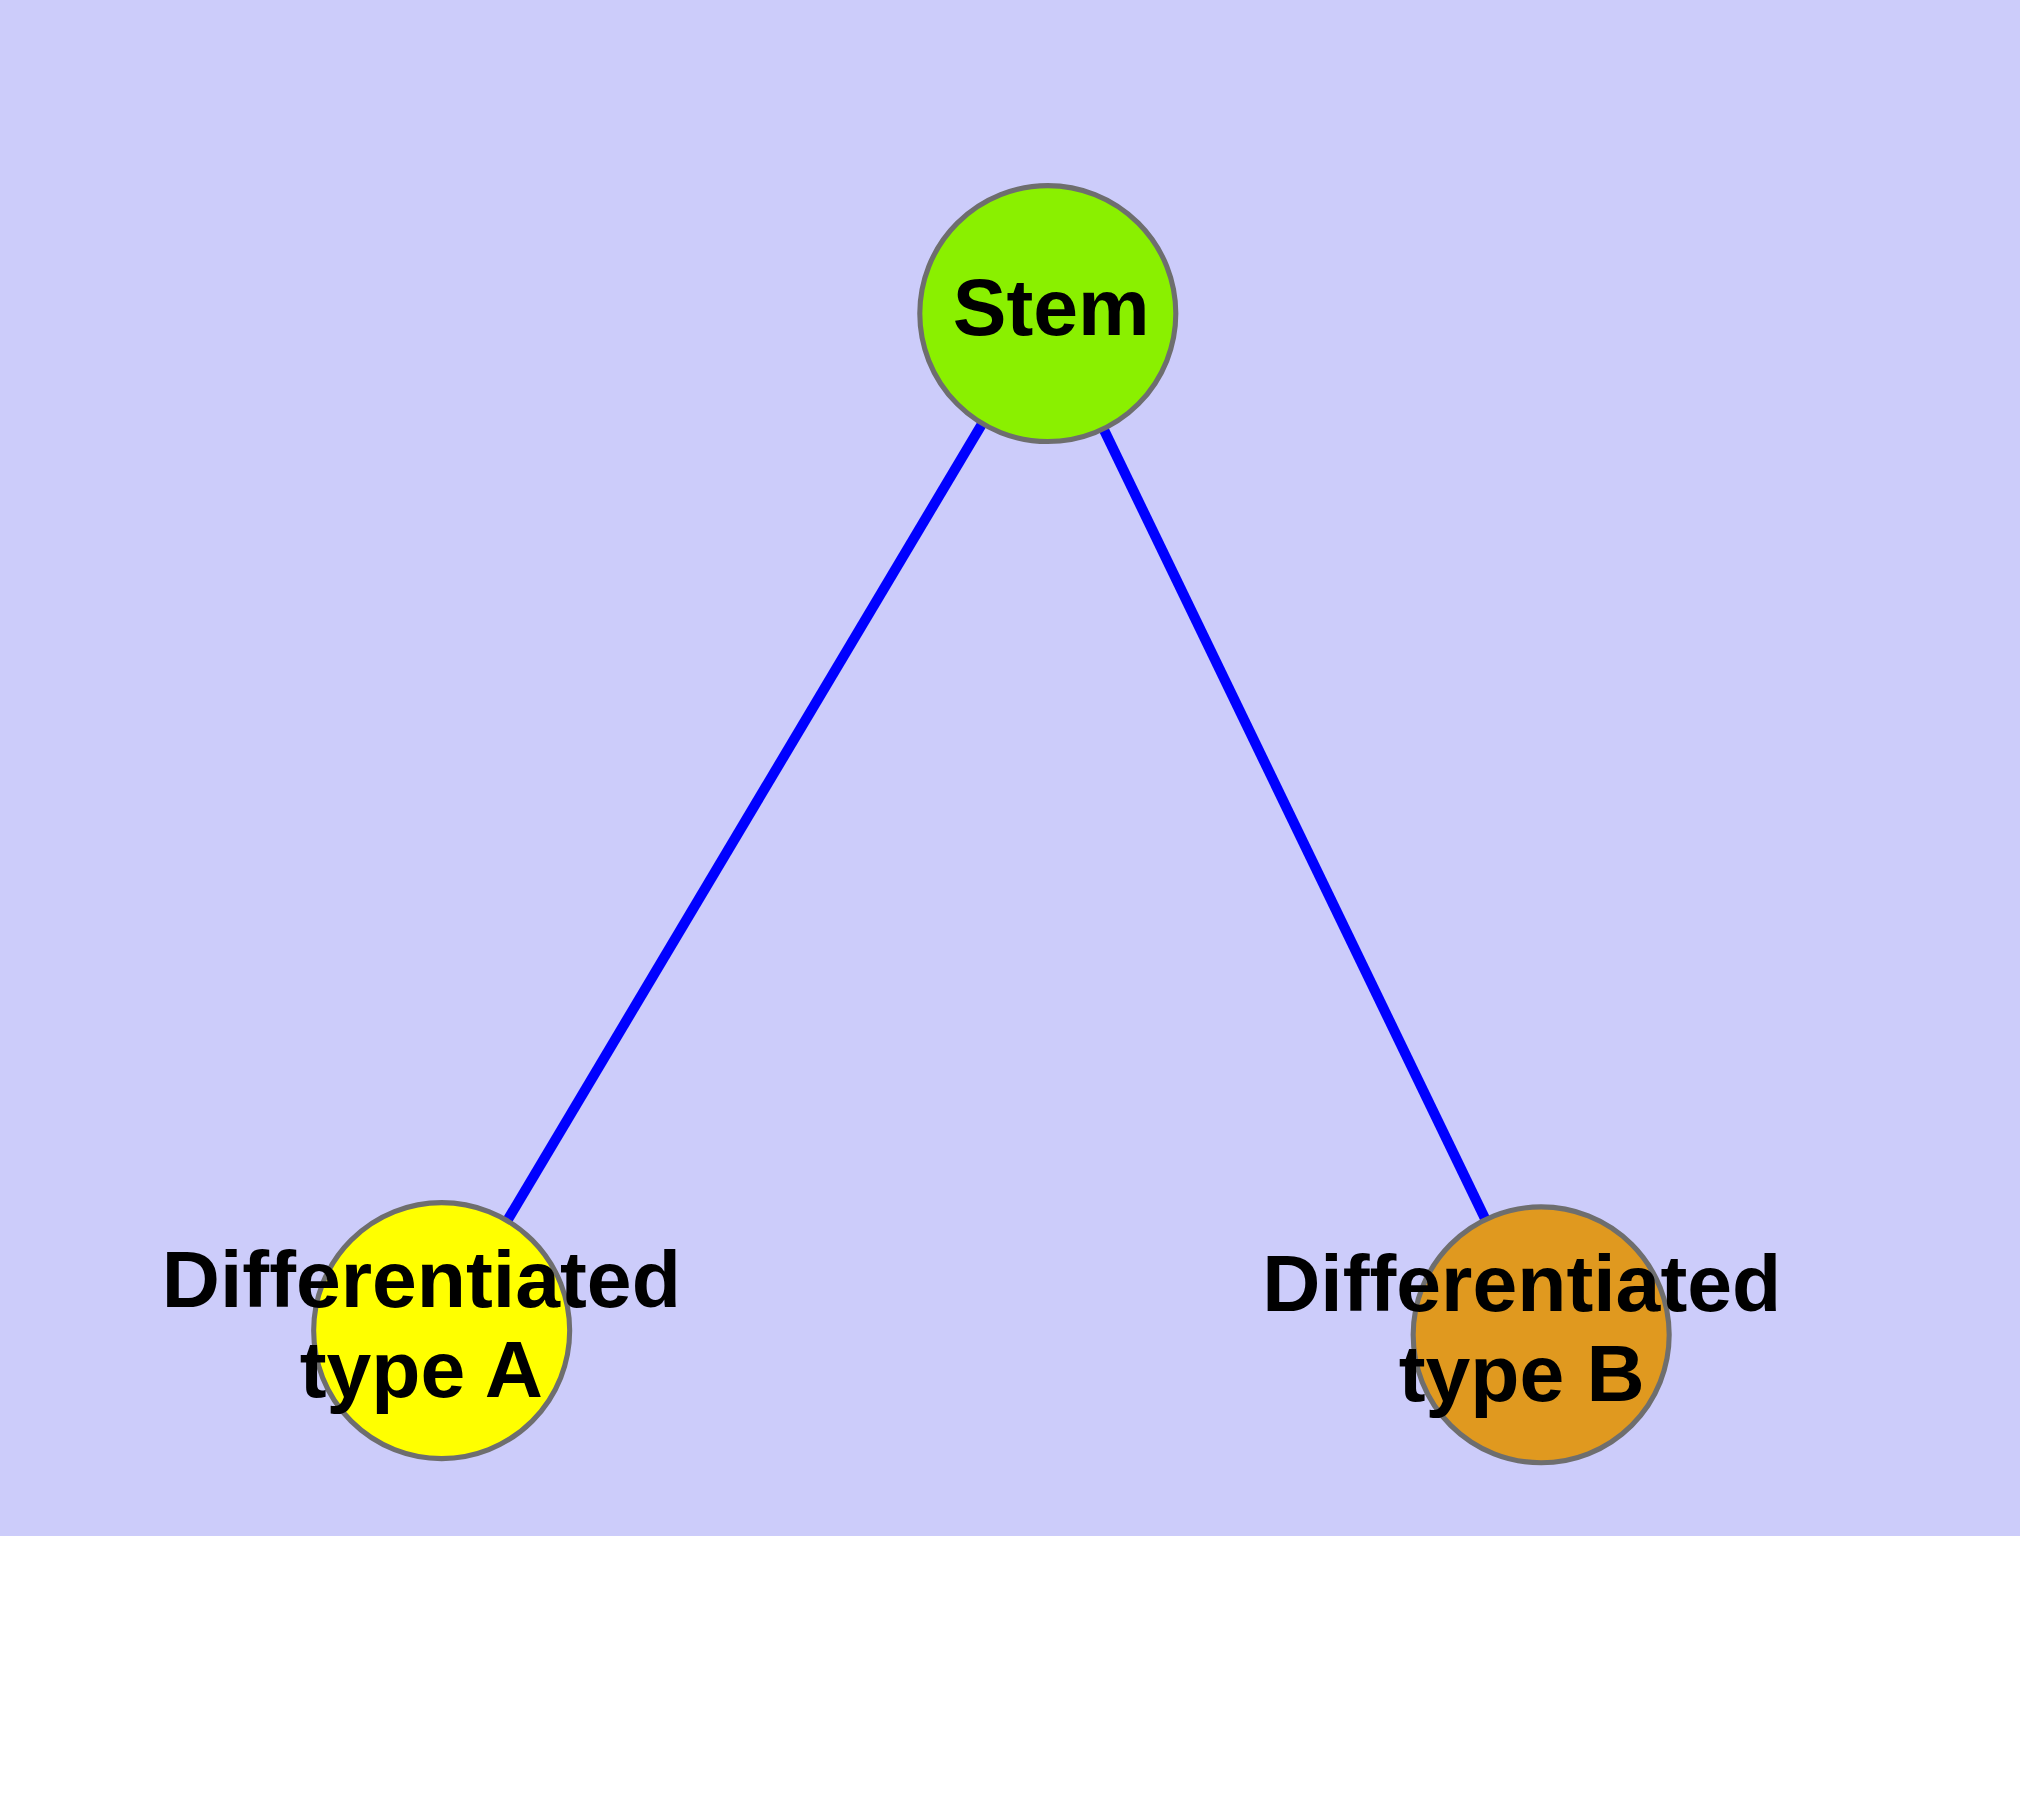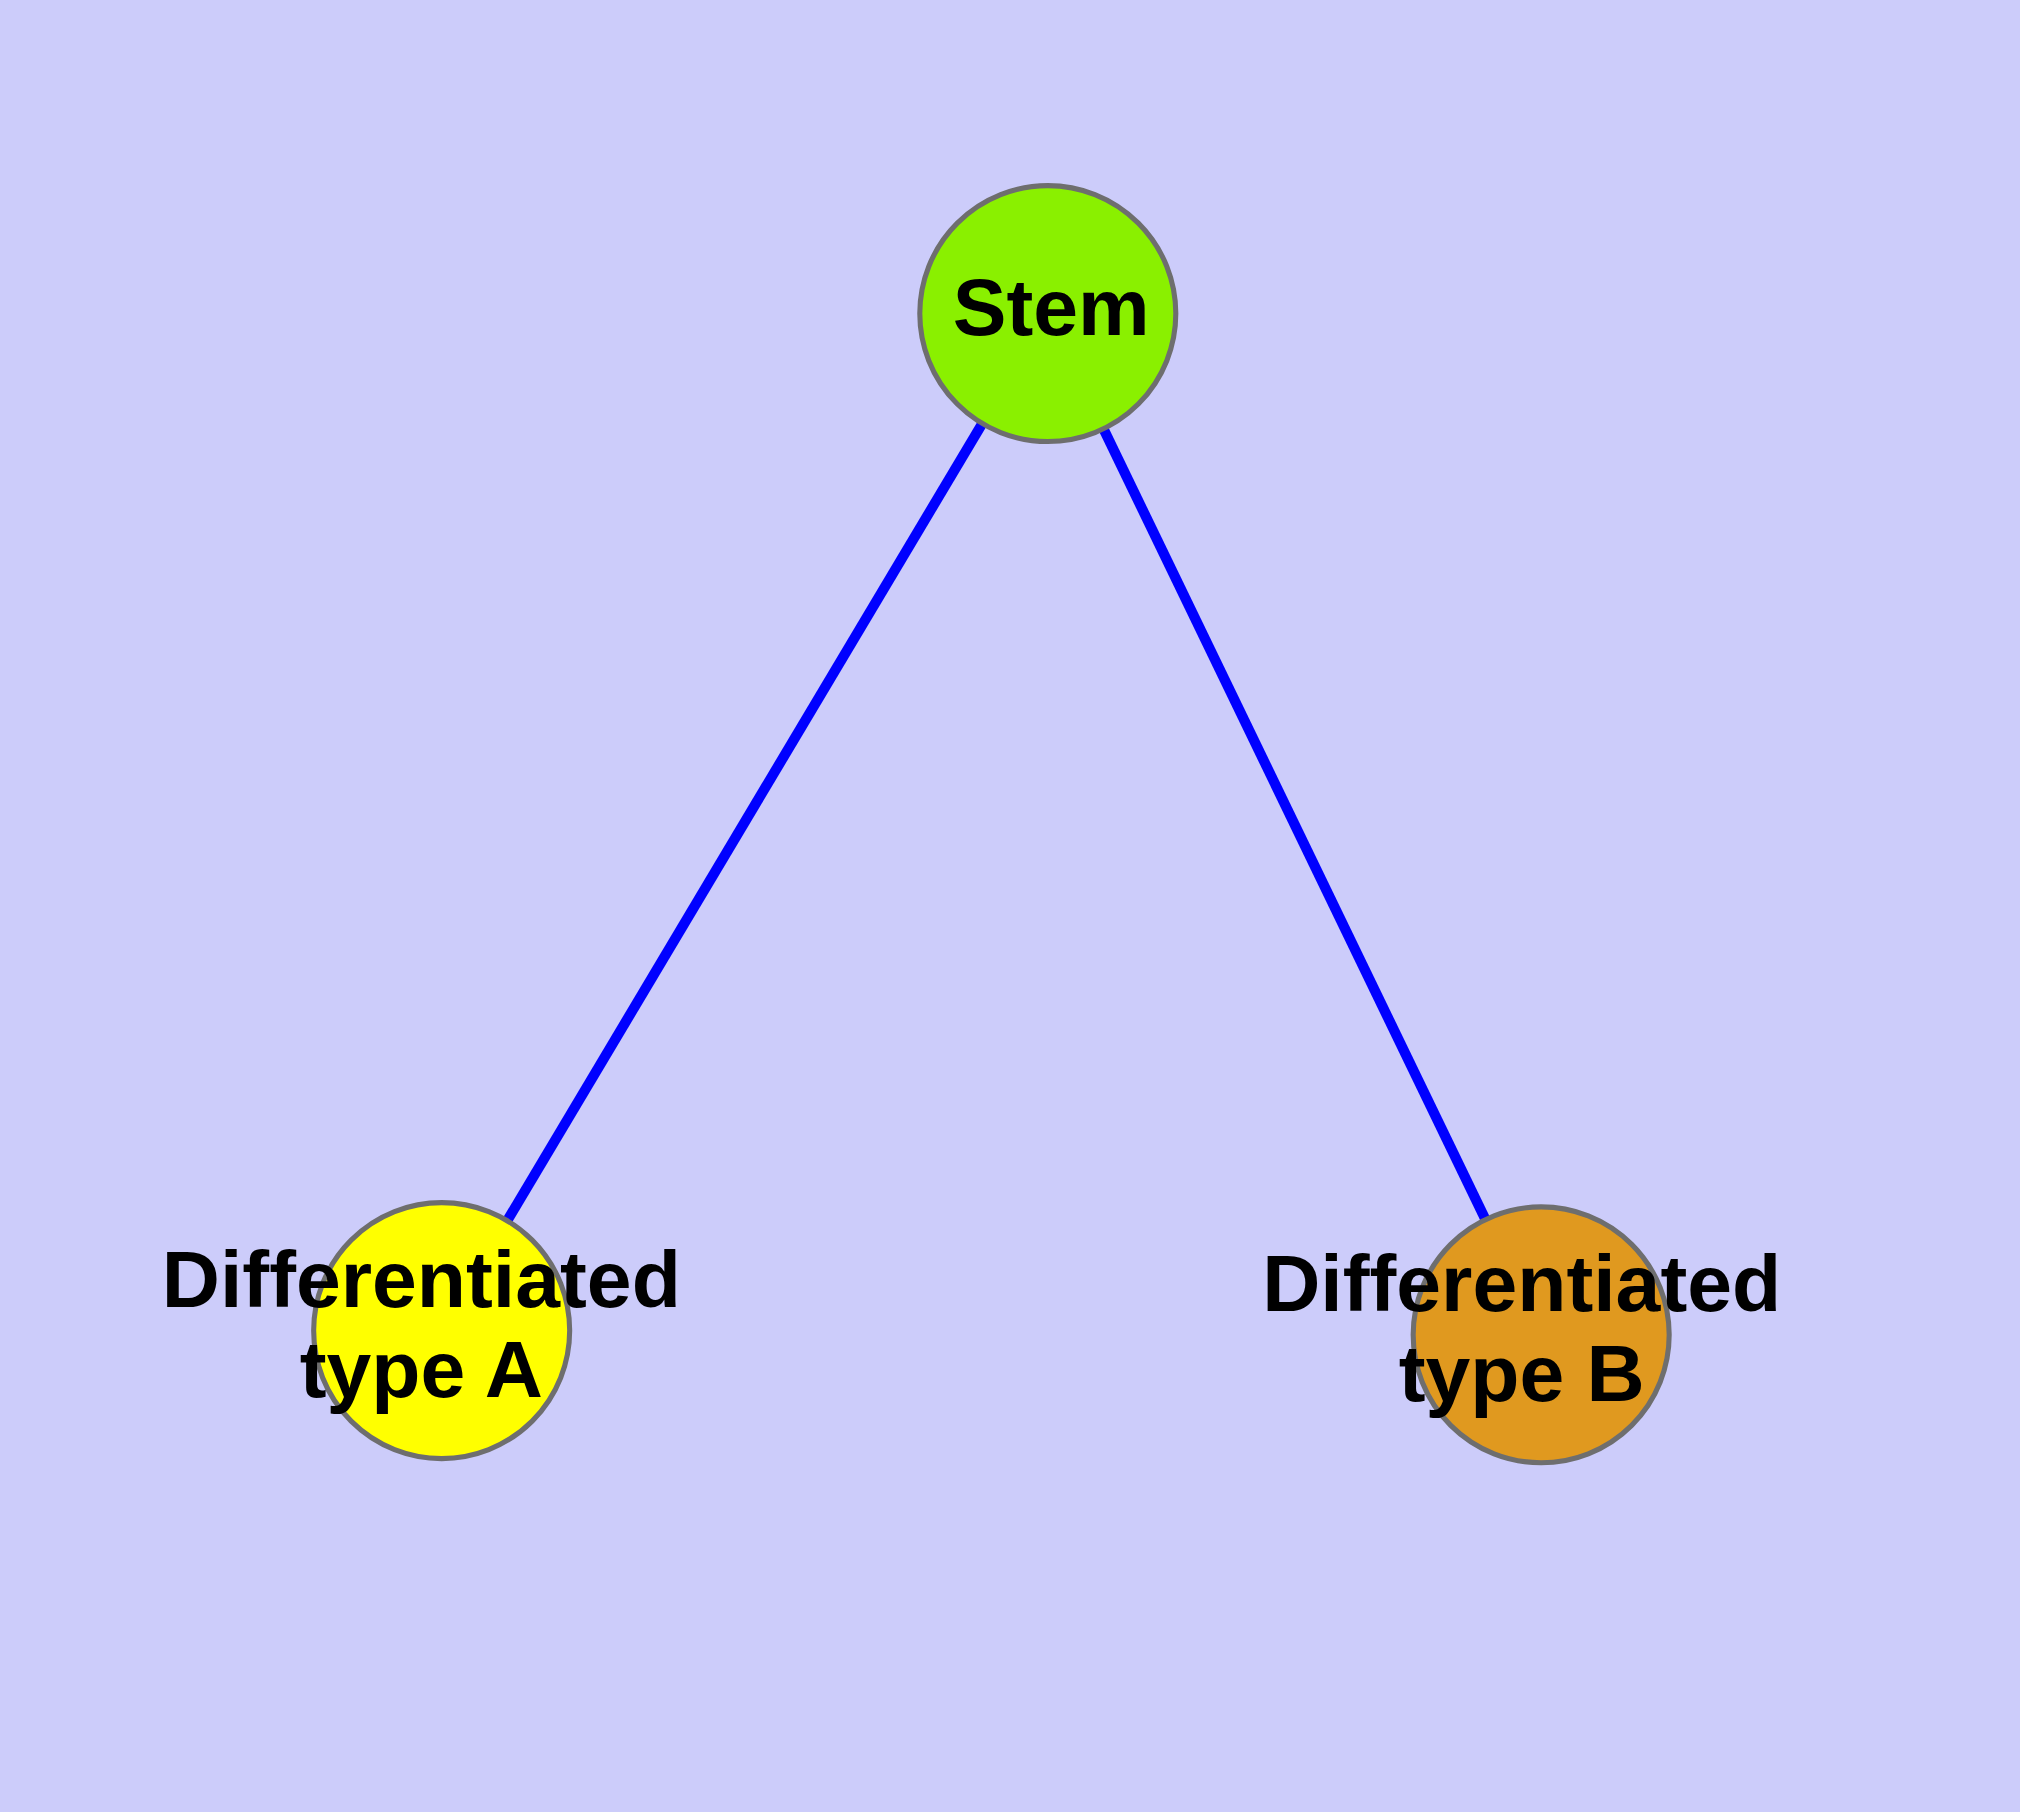--- a/index.html
+++ b/index.html
@@ -33,21 +33,21 @@
   .edge-line {
     stroke-linecap: butt;
   }
   .node-circle {
     stroke-linejoin: round;
   }
 </style>
 </head>
 <body>
 
-<div id="canvas" style="width: 2021px; height: 1812px; background: rgb(204, 204, 250);">
+<div id="canvas" style="width: 2021px; height: 1536px; background: rgb(204, 204, 250);">
   <svg id="graph-svg" xmlns="http://www.w3.org/2000/svg" viewBox="0 0 2384 2138" preserveAspectRatio="none" style="width: 2021px; height: 1812px;">
     <rect id="bg-rect" x="0" y="0" width="2384" height="2138" fill="#ccccfa"></rect>
     <g id="edges-layer">
         <line class="edge-line" x1="1236" y1="370" x2="521" y2="1570" stroke="#0000ff" stroke-width="12"></line>
         <line class="edge-line" x1="1236" y1="370" x2="1818" y2="1575" stroke="#0000ff" stroke-width="12"></line>
       </g>
     <g id="nodes-layer">
         <g>
           <circle class="node-circle" cx="1236" cy="370" r="151" fill="#8af000" stroke="#6e6e6e" stroke-width="6"></circle>
         </g>

